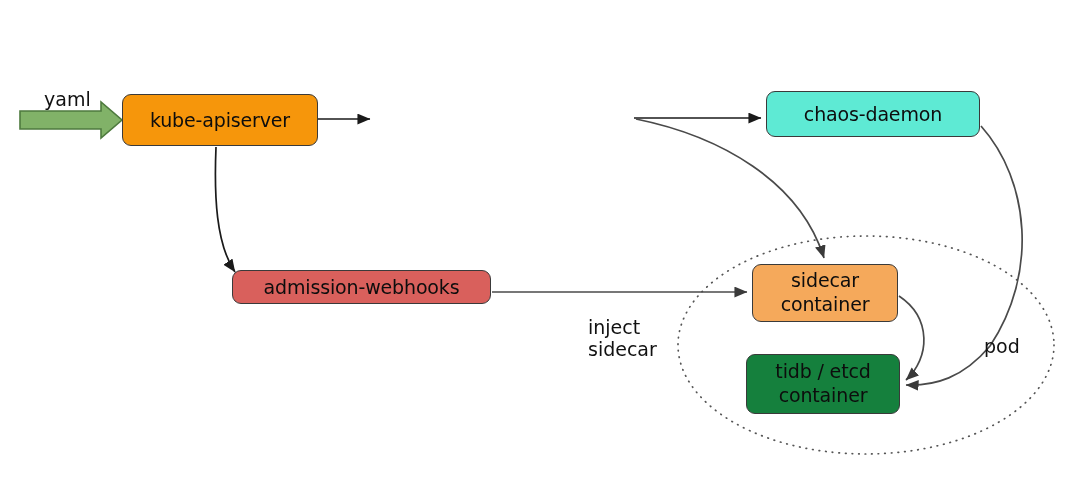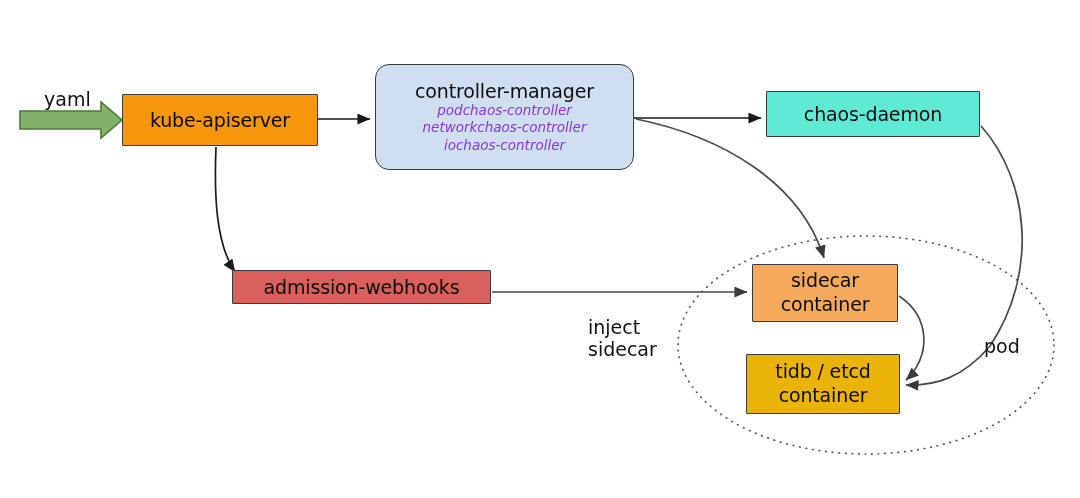--- a/index.html
+++ b/index.html
@@ -24,21 +24,21 @@
     height: 498px;
   }
   .node {
     position: absolute;
     box-sizing: border-box;
     display: flex;
     flex-direction: column;
     align-items: center;
     justify-content: center;
     border: 1.6px solid #3a3a3a;
-    border-radius: 1px;
+    border-radius: 9px;
     text-align: center;
     line-height: 1.16;
     color: #0d0d0d;
     z-index: 3;
   }
   .node .title {
     font-size: 19px;
     letter-spacing: -0.15px;
     white-space: nowrap;
   }
@@ -66,21 +66,21 @@
   #node-admission-webhooks {
     left: 232px; top: 264px; width: 259px; height: 34px;
     background: #D9605C;
   }
   #node-sidecar-container {
     left: 752px; top: 258px; width: 146px; height: 58px;
     background: #F5A95B;
   }
   #node-tidb-container {
     left: 746px; top: 348px; width: 154px; height: 60px;
-    background: #eab308;
+    background: #15803d;
   }
   .node.two-line .title { line-height: 1.24; }
 
   .plain-label {
     position: absolute;
     font-size: 19px;
     color: #111111;
     white-space: pre-line;
     line-height: 1.18;
     z-index: 3;
@@ -122,26 +122,20 @@
 
     <path d="M981,120 C1030,175 1038,268 990,340 C963,372 935,380 906,379" fill="none" stroke="#4A4A4A" stroke-width="1.7" marker-end="url(#ah)"></path>
   </svg>
 
   <div class="plain-label" id="label-yaml">yaml</div>
 
   <div class="node" id="node-kube-apiserver">
     <div class="title">kube-apiserver</div>
   </div>
 
-  <div class="node" id="node-controller-manager">
-    <div class="title">controller-manager</div>
-    <div class="sub">podchaos-controller</div>
-    <div class="sub">networkchaos-controller</div>
-    <div class="sub">iochaos-controller</div>
-  </div>
 
   <div class="node" id="node-chaos-daemon">
     <div class="title">chaos-daemon</div>
   </div>
 
   <div class="node" id="node-admission-webhooks">
     <div class="title">admission-webhooks</div>
   </div>
 
   <div class="plain-label" id="label-inject-sidecar">inject

